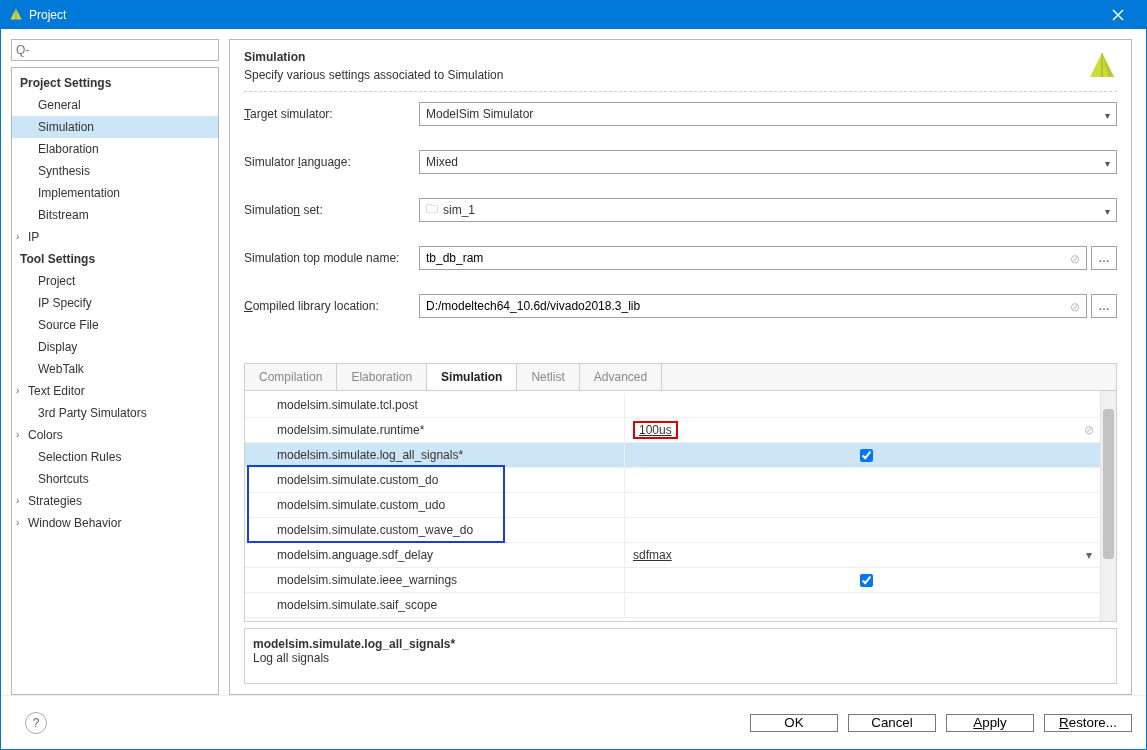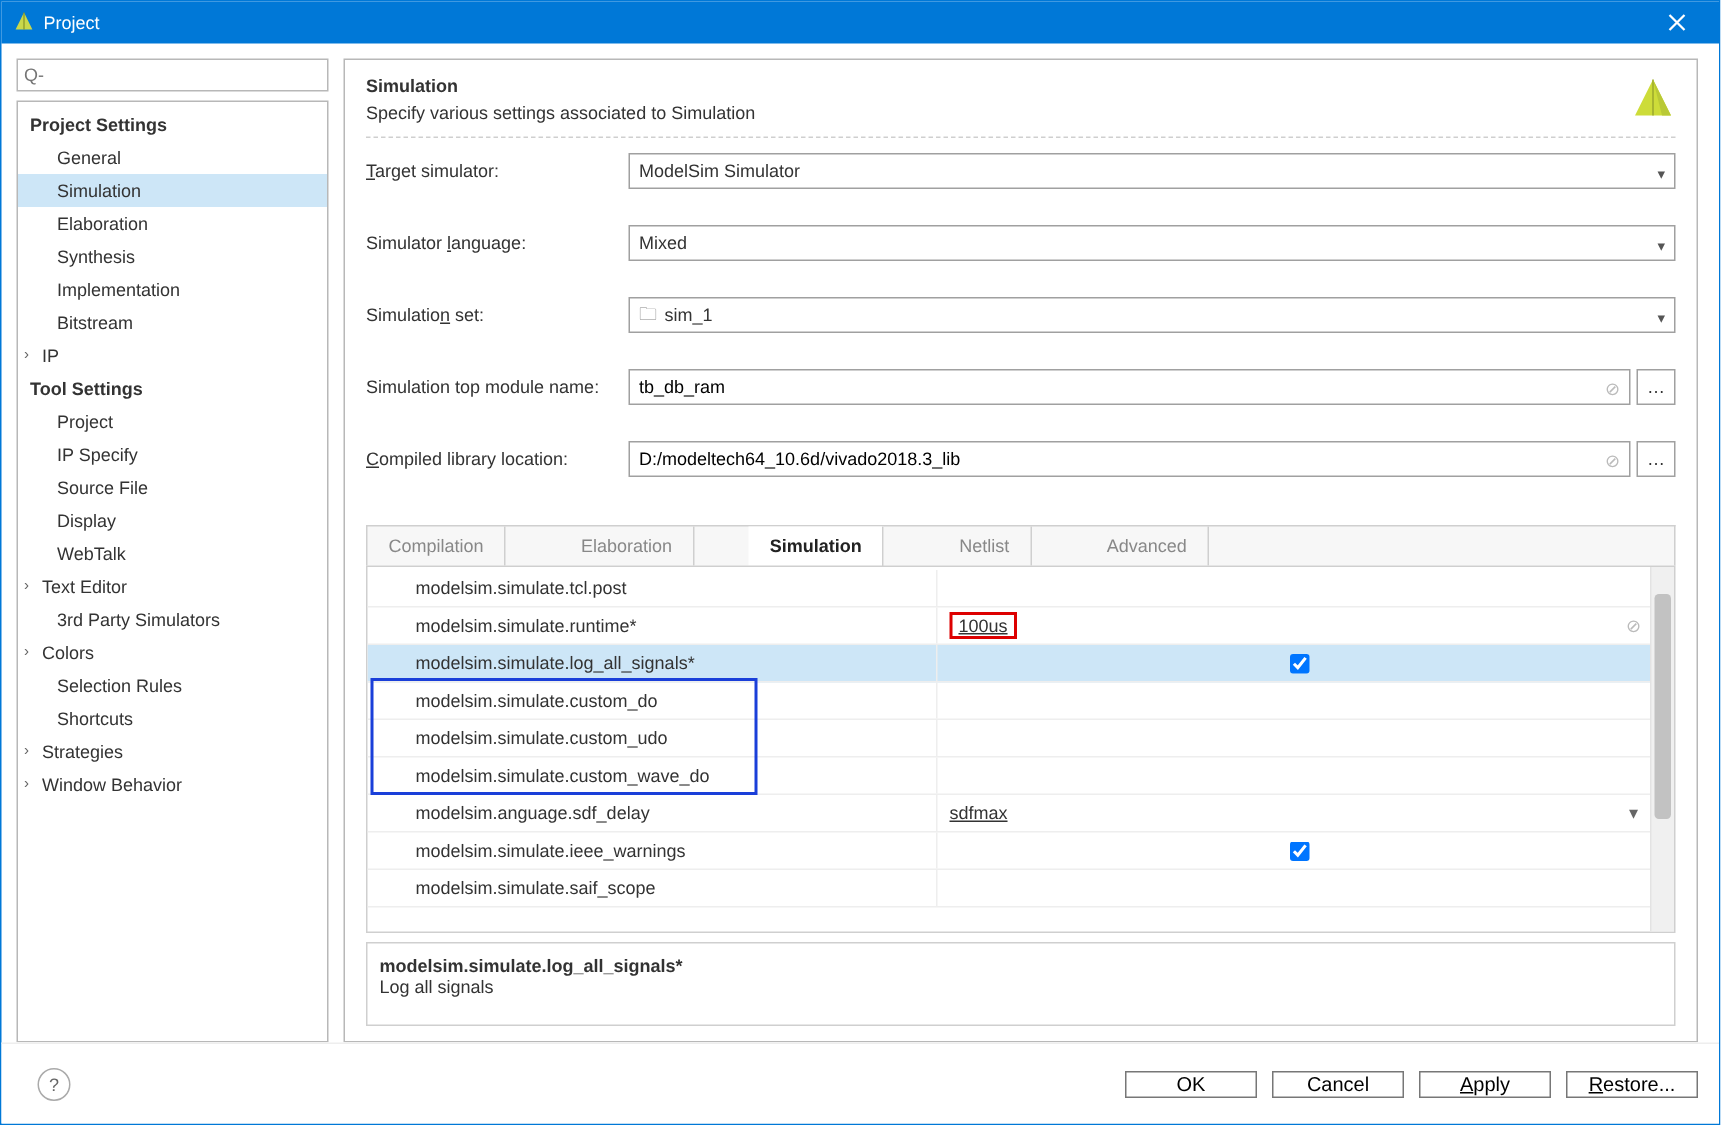--- a/index.html
+++ b/index.html
@@ -36,21 +36,21 @@
 .form-row label { width: 175px; }
 .form-row .u { text-decoration: underline; }
 .form-row .field { flex: 1; position: relative; }
 .select-box, .input-box { border: 1px solid #a0a0a0; height: 24px; padding: 0 22px 0 6px; display: flex; align-items: center; background: #fff; position: relative; cursor: pointer; }
 .select-box .down { position: absolute; right: 6px; top: 7px; font-size: 10px; color: #555; }
 .input-box input { border: none; outline: none; flex: 1; font-size: 12px; background: transparent; }
 .clear-x { position: absolute; right: 6px; top: 5px; color: #bbb; cursor: pointer; }
 .folder-icon { margin-right: 5px; color: #888; }
 .ellipsis-btn { border: 1px solid #a0a0a0; width: 26px; height: 24px; display: inline-flex; align-items: center; justify-content: center; margin-left: 4px; cursor: pointer; background: #fff; }
 
-.tabs { border: 1px solid #cfcfcf; border-bottom: none; display: flex; margin-top: 8px; background: #f7f7f7; gap: 36px; }
+.tabs { border: 1px solid #cfcfcf; border-bottom: none; display: flex; margin-top: 21px; background: #f7f7f7; }
 .tab { padding: 6px 14px; border-right: 1px solid #cfcfcf; color: #888; cursor: pointer; }
 .tab.active { background: #fff; color: #222; font-weight: bold; border-bottom: 1px solid #fff; margin-bottom: -1px; }
 
 .grid-wrap { border: 1px solid #cfcfcf; flex: 1; overflow: hidden; display: flex; }
 .grid { flex: 1; overflow-y: auto; padding-top: 2px; }
 .grid-row { display: flex; border-bottom: 1px solid #eee; height: 25px; align-items: center; }
 .grid-row.selected { background: #cde6f7; }
 .grid-cell-key { width: 380px; padding-left: 32px; border-right: 1px solid #eee; height: 100%; display: flex; align-items: center; }
 .grid-cell-val { flex: 1; padding-left: 8px; height: 100%; display: flex; align-items: center; position: relative; text-decoration: underline; }
 .grid-cell-val .down { position: absolute; right: 8px; color: #666; }

